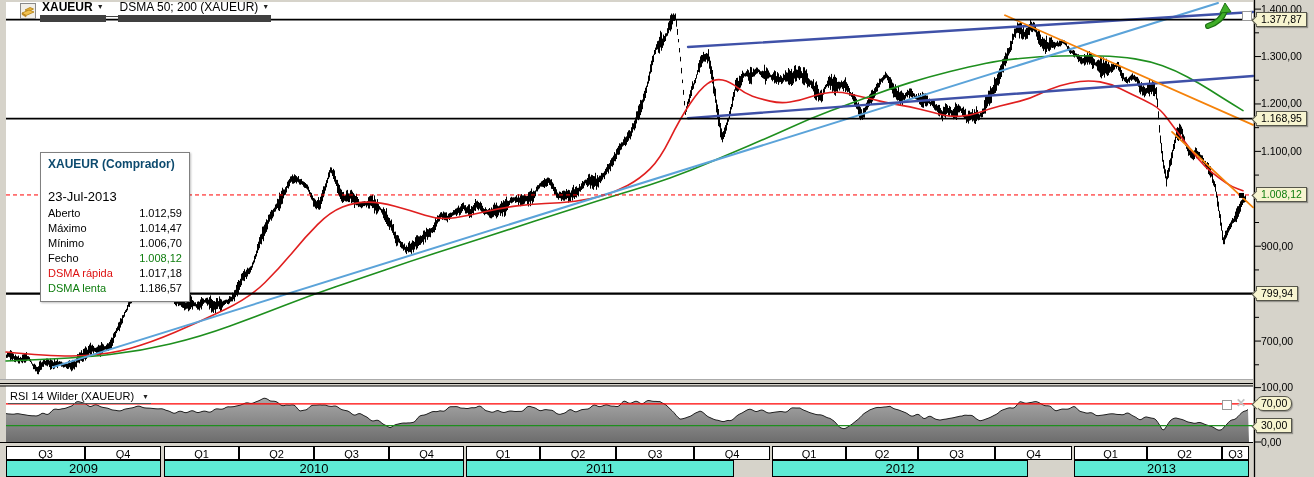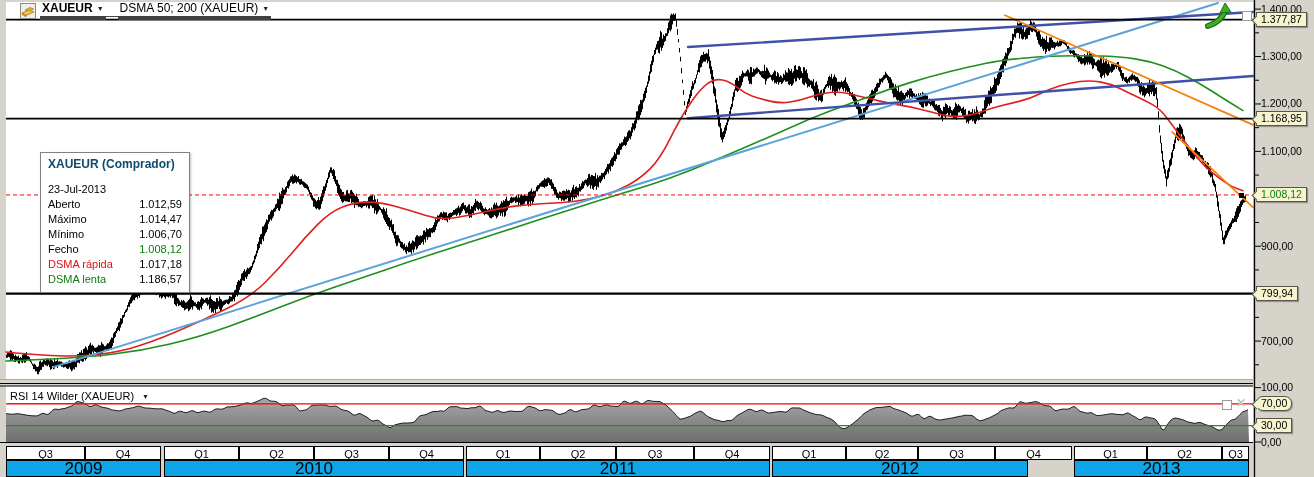--- a/index.html
+++ b/index.html
@@ -2,45 +2,45 @@
 <html><head>
 <meta charset="utf-8">
 <style>
   html,body{margin:0;padding:0;}
   #app{position:relative;width:1314px;height:477px;background:#d6d3ca;overflow:hidden;
        font-family:"Liberation Sans",sans-serif;-webkit-font-smoothing:antialiased;}
   #plot{position:absolute;left:0;top:0;}
   .ov{position:absolute;}
   
   #header{left:20px;top:2px;display:flex;align-items:center;height:17px;}
-  .hlabel{font-size:12px;color:#000;border-bottom:4px solid #404040;padding:0 2px 1px 2px;
+  .hlabel{font-size:12px;color:#000;border-bottom:7px solid #404040;padding:0 2px 1px 2px;
           display:flex;align-items:center;gap:4px;cursor:pointer;white-space:nowrap;}
   .sym{font-weight:bold;}
   .caret{font-size:7px;color:#222;line-height:1;}
   .hgap{width:12px;border-bottom:1px solid #444;height:12px;}
   
   #infobox{left:40px;top:152px;width:150px;background:#fff;border:1px solid #808080;
            box-shadow:1px 1px 2px rgba(0,0,0,.25);padding:4px 7px 5px 7px;box-sizing:border-box;}
   #infobox .title{font-size:12px;font-weight:bold;color:#0c4a6e;white-space:nowrap;}
-  #infobox .date{font-size:11px;color:#000;margin:12px 0 2px 0;}
+  #infobox .date{font-size:13px;color:#000;margin:18px 0 2px 0;}
   .row{display:flex;justify-content:space-between;font-size:11px;line-height:15px;white-space:nowrap;}
   
   #rsilabel{left:8px;top:390px;display:flex;align-items:center;gap:8px;font-size:11px;color:#000;
             border-bottom:1px solid #555;padding:0 2px 1px 2px;cursor:pointer;}
   
   .axlabel{position:absolute;left:1261px;font-size:10.5px;color:#000;white-space:nowrap;}
   .tag{position:absolute;left:1256px;background:#f7f4d0;border:1px solid #55554a;font-size:10.5px;
        color:#000;padding:0px 4px 1px 4px;white-space:nowrap;box-shadow:1px 1px 1px rgba(0,0,0,.3);}
   .tag:before{content:"";position:absolute;left:-4px;top:4px;width:6px;height:6px;background:#f7f4d0;
        border-left:1px solid #55554a;border-bottom:1px solid #55554a;transform:rotate(45deg);}
   
   .qcell{position:absolute;top:446px;height:14px;background:#fff;border:1px solid #000;
          font-size:11px;text-align:center;line-height:14px;color:#000;box-sizing:border-box;}
-  .ycell{position:absolute;top:460px;height:17px;background:#0ea5e9;border:1px solid #000;
-         font-size:17px;text-align:center;line-height:15px;color:#000;box-sizing:border-box;}
+  .ycell{position:absolute;top:460px;height:17px;background:#5eead4;border:1px solid #000;
+         font-size:13px;text-align:center;line-height:15px;color:#000;box-sizing:border-box;}
   
   .handle{position:absolute;width:8px;height:8px;background:#fff;border:1px solid #9a9a9a;}
   .xicon{position:absolute;font-size:12px;color:#c2c2c2;font-weight:bold;line-height:10px;}
 </style>
 </head>
 <body>
 
 <div id="app">
 
   <svg id="plot" width="1314" height="477">
@@ -189,17 +189,17 @@
       <div class="qcell" style="left: 694px; width: 76px;">Q4</div>
       <div class="qcell" style="left: 772px; width: 74px;">Q1</div>
       <div class="qcell" style="left: 846px; width: 72px;">Q2</div>
       <div class="qcell" style="left: 918px; width: 77px;">Q3</div>
       <div class="qcell" style="left: 995px; width: 77px;">Q4</div>
       <div class="qcell" style="left: 1074px; width: 73px;">Q1</div>
       <div class="qcell" style="left: 1147px; width: 75px;">Q2</div>
       <div class="qcell" style="left: 1222px; width: 27px;">Q3</div>
       <div class="ycell" style="left: 6px; width: 155px;">2009</div>
       <div class="ycell" style="left: 164px; width: 300px;">2010</div>
-      <div class="ycell" style="left: 466px; width: 304px;">2011</div>
+      <div class="ycell" style="left: 466px; width: 268px;">2011</div>
       <div class="ycell" style="left: 772px; width: 256px;">2012</div>
       <div class="ycell" style="left: 1074px; width: 175px;">2013</div>
     </div>
 </div>
 
 </body></html>

